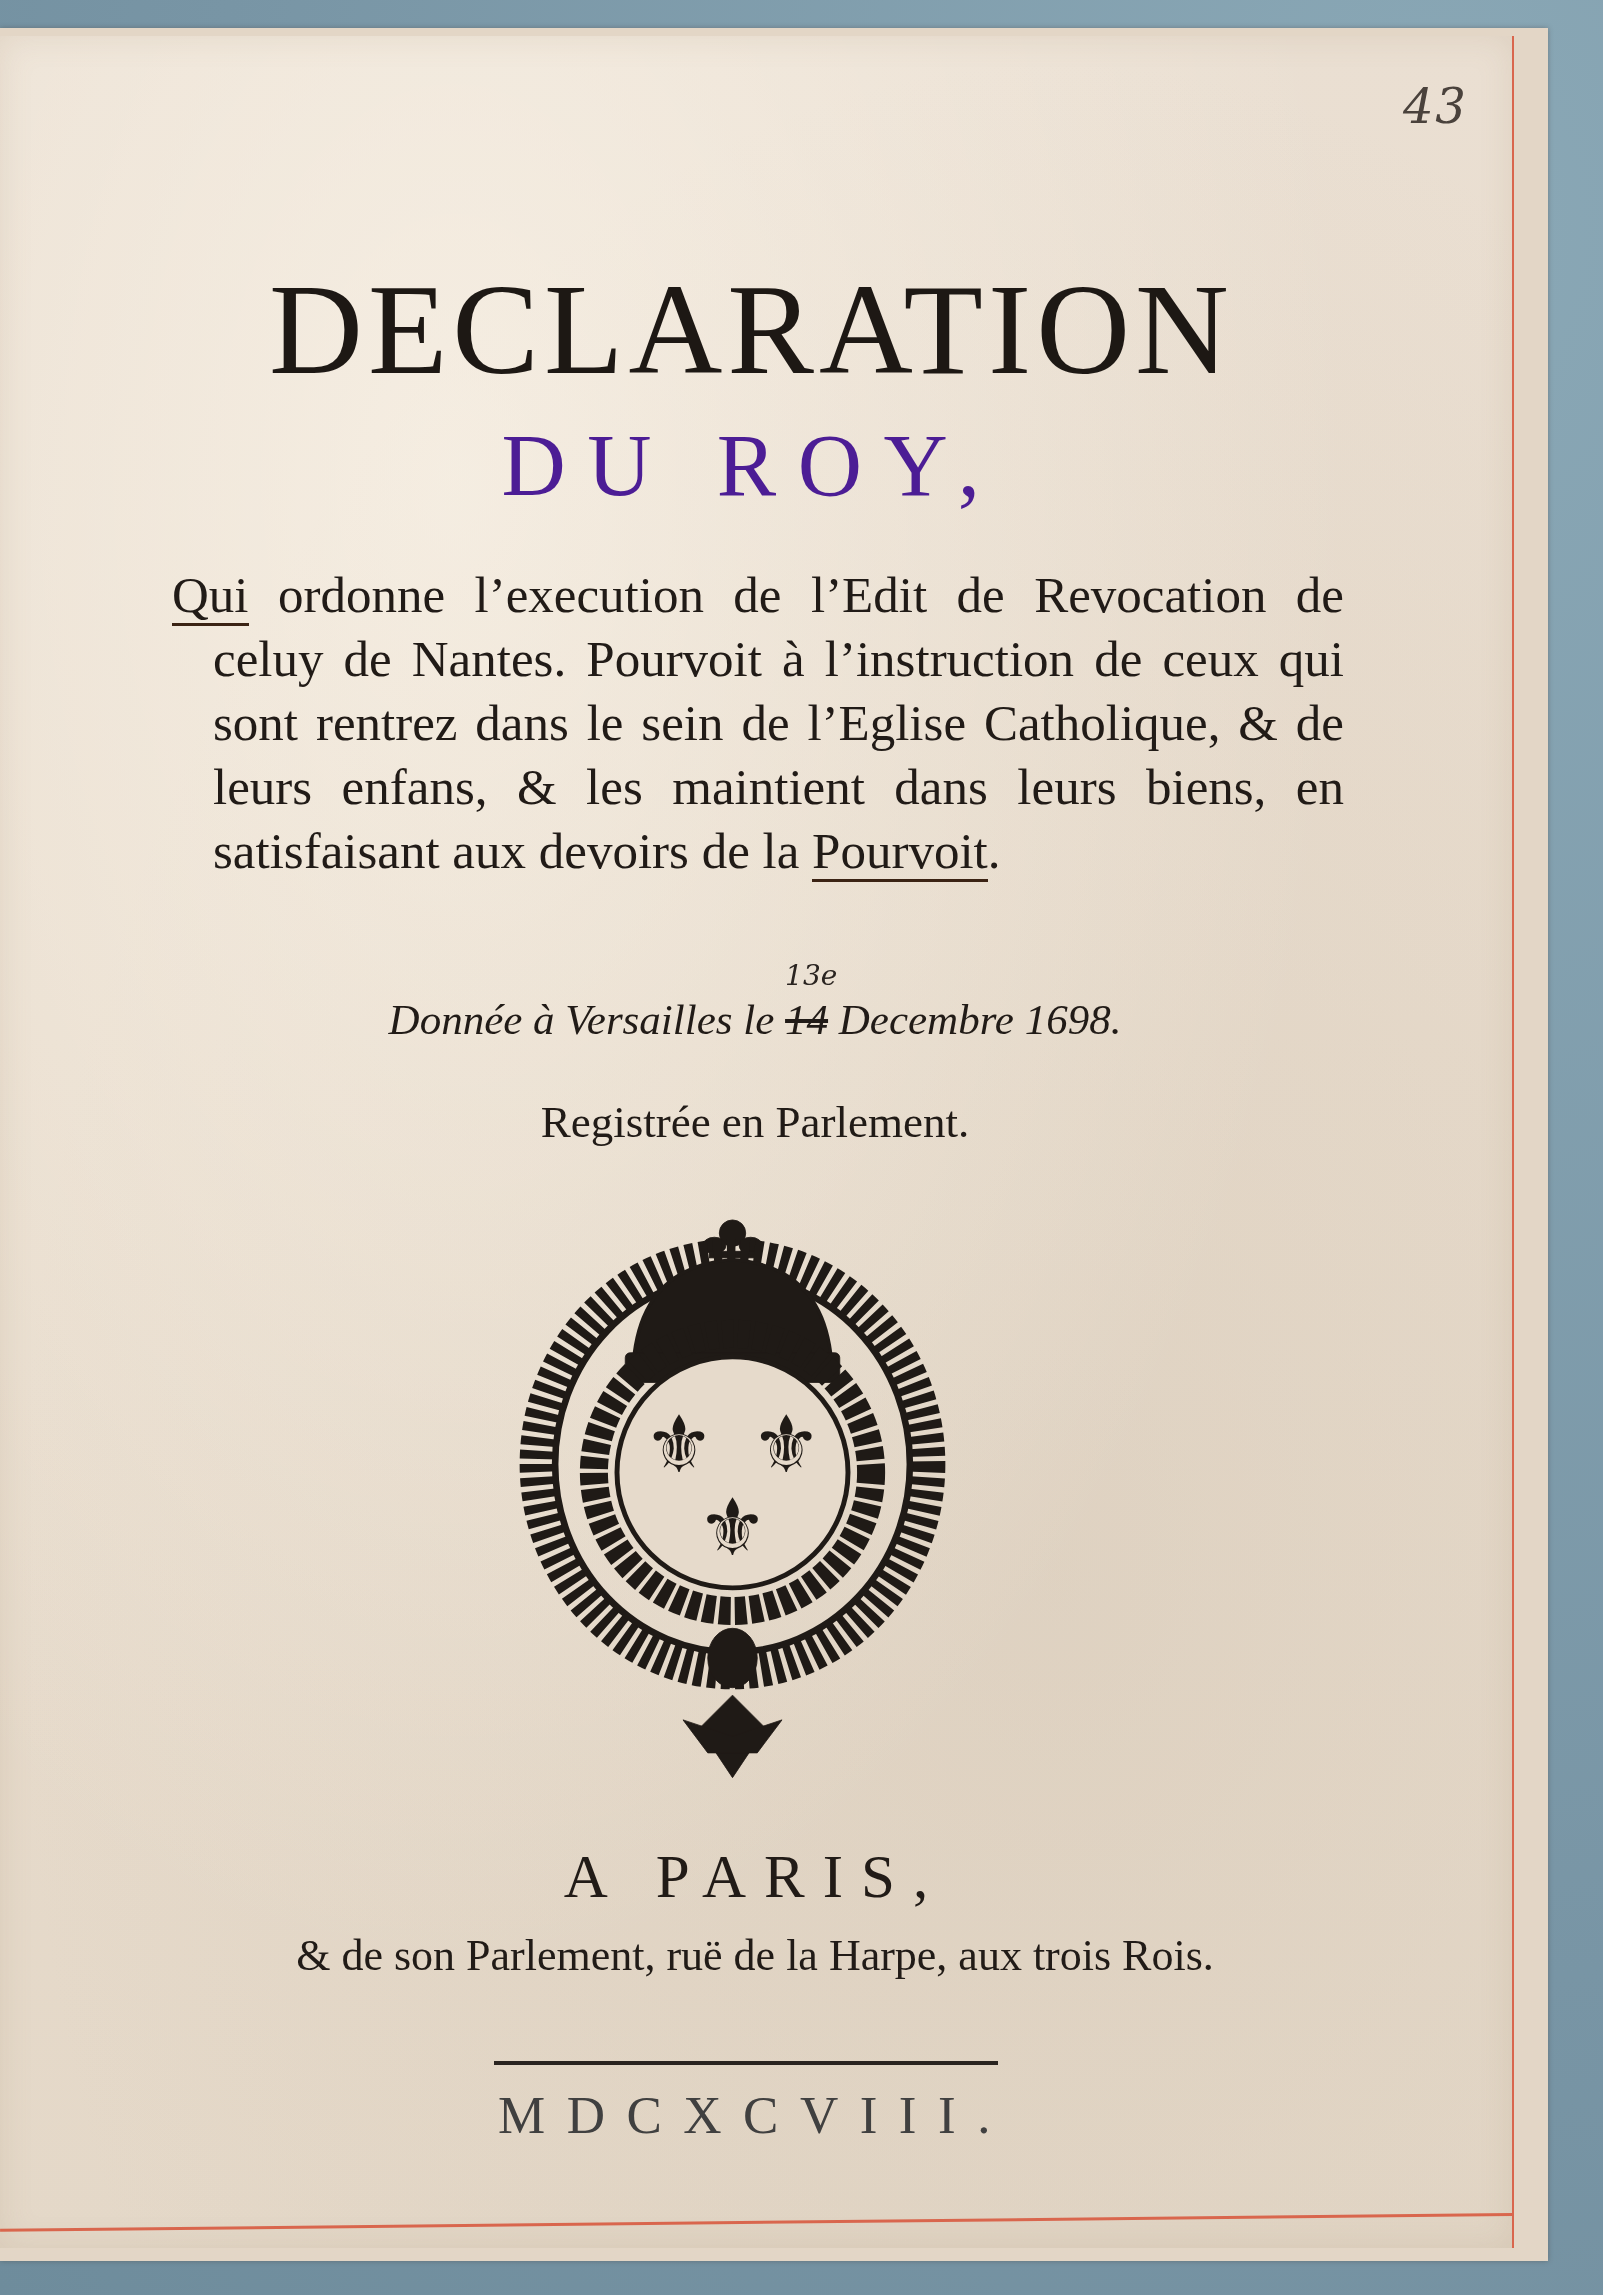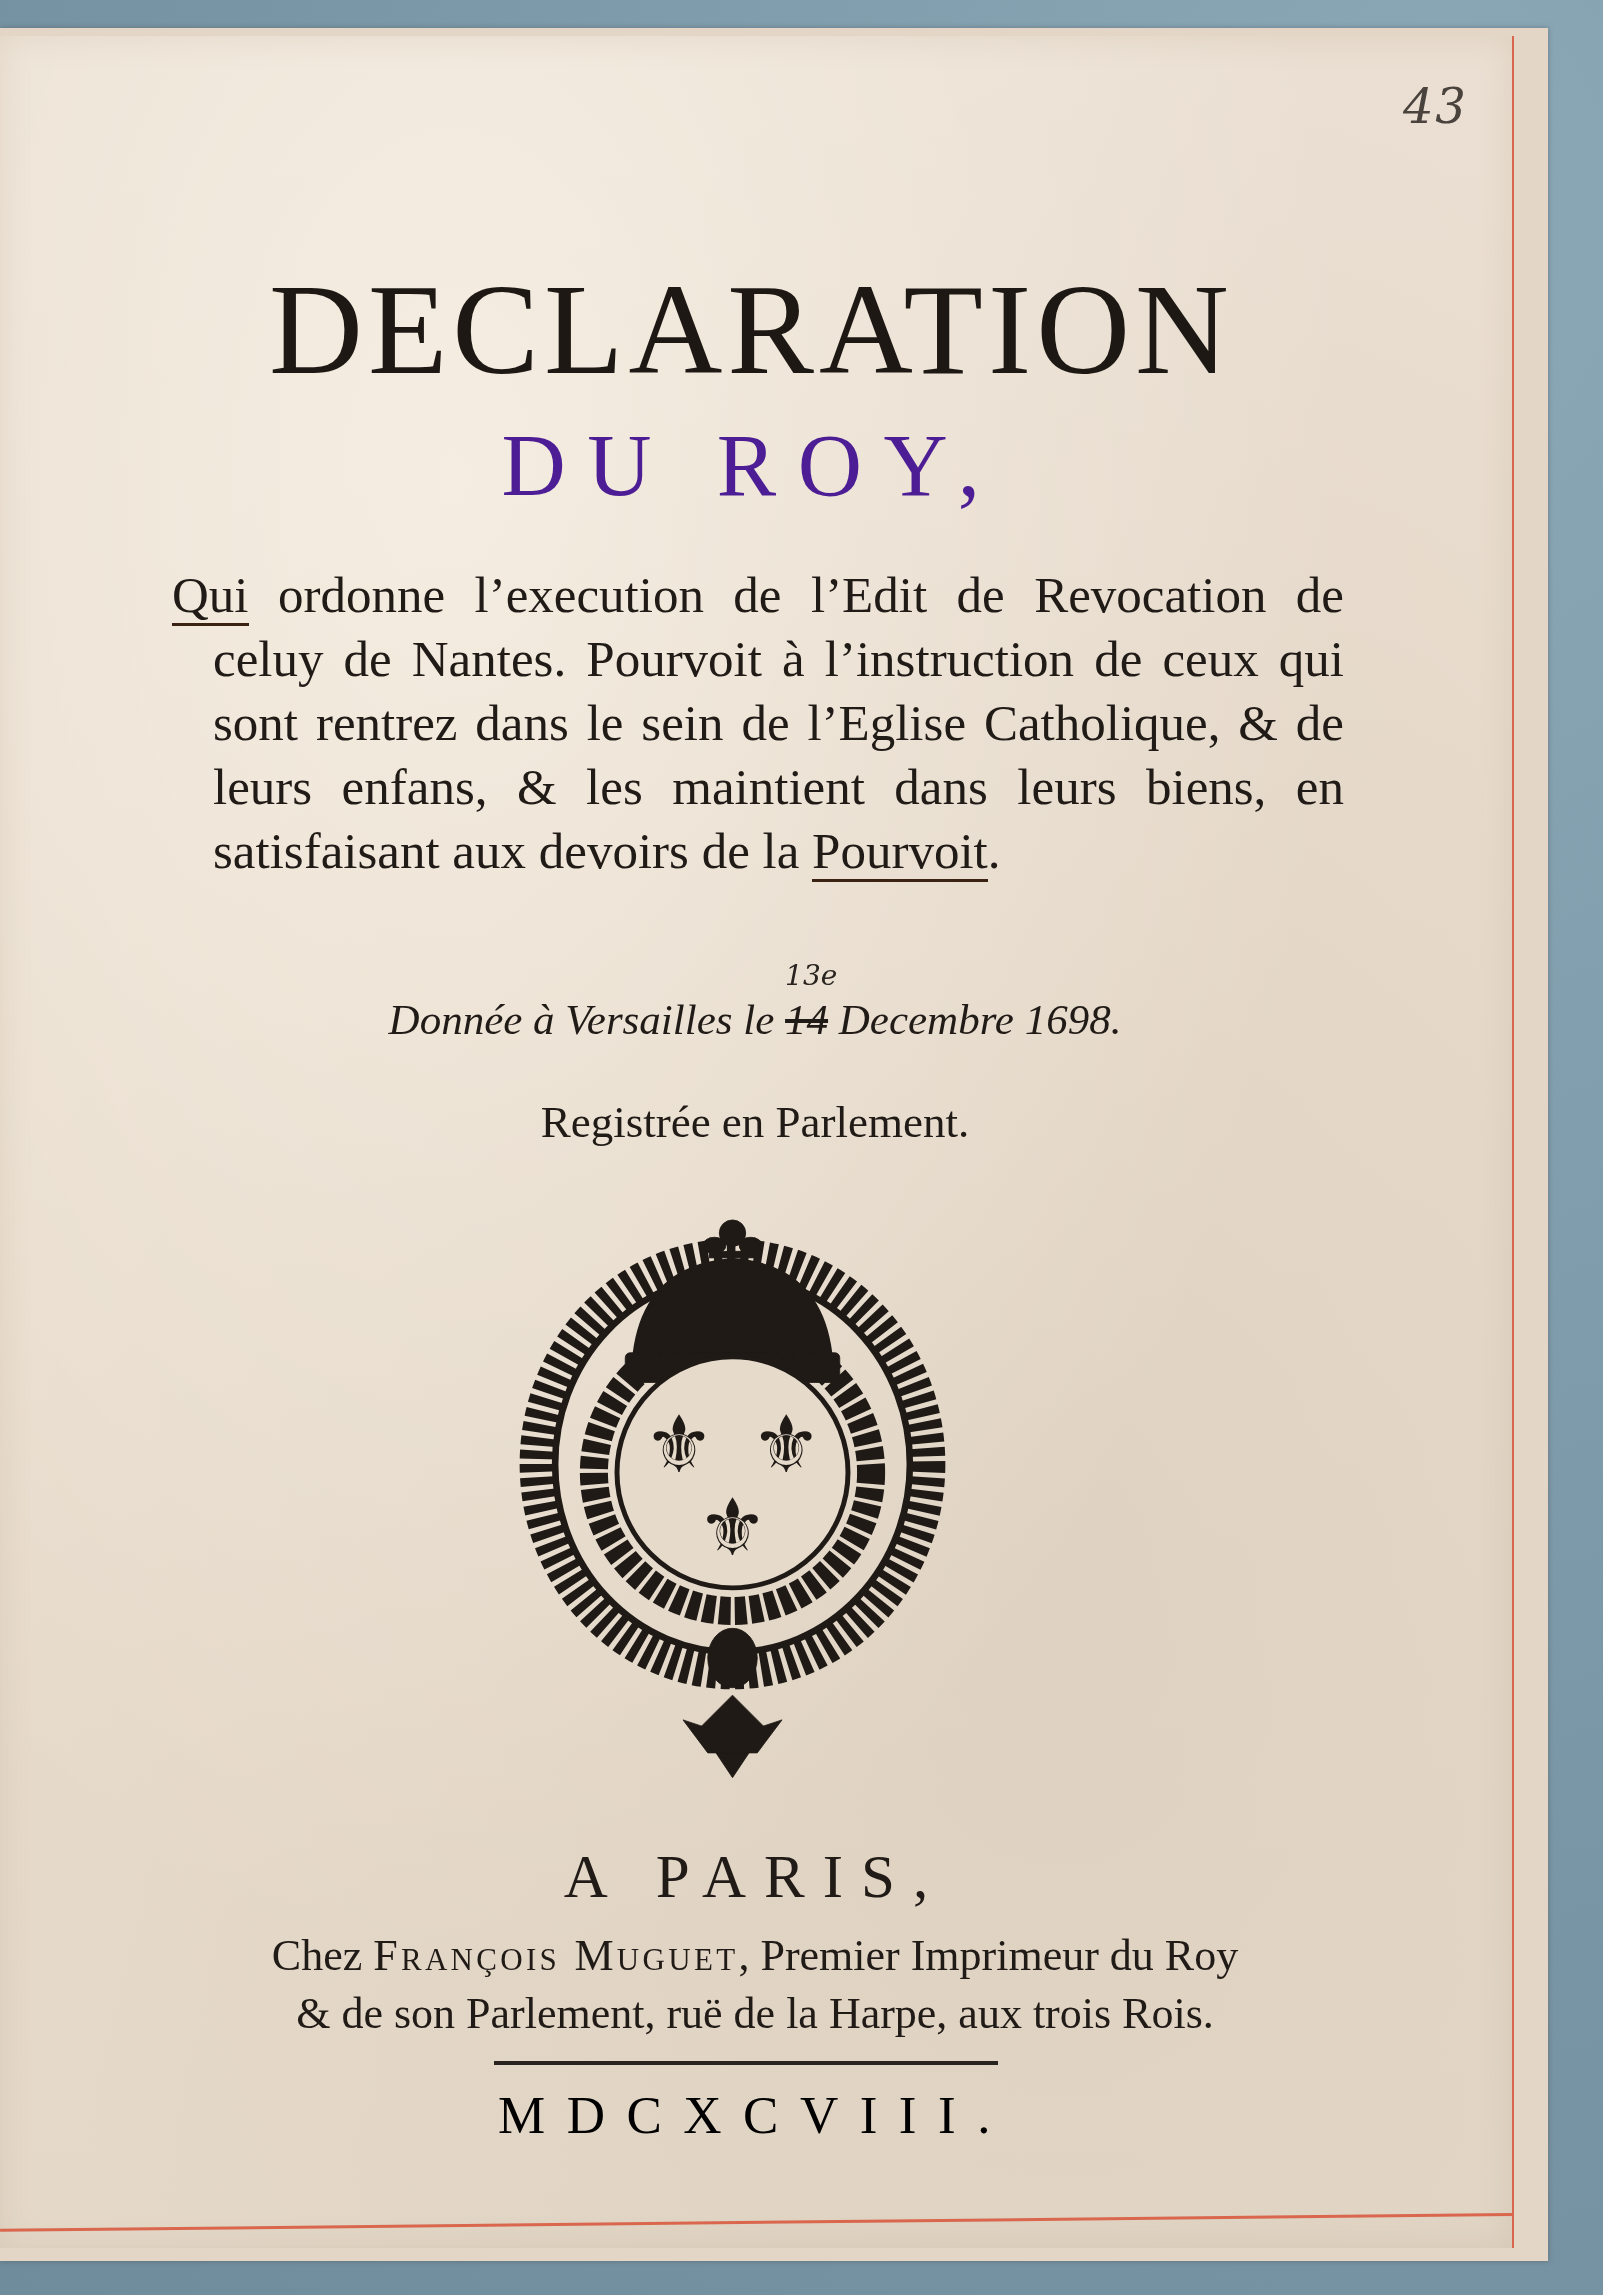--- a/index.html
+++ b/index.html
@@ -178,21 +178,21 @@
     background: #2a2420;
   }
   .year {
     position: absolute;
     left: 165px;
     top: 2085px;
     width: 1180px;
     text-align: center;
     font-size: 53px;
     letter-spacing: 21.5px;
-    color: #000000;
+    color: #404040;
   }
 </style>
 </head>
 <body>
 
 <div class="backing"></div>
 <div class="under-sheet"></div>
 
 <div class="page">
 </div>
@@ -244,20 +244,19 @@
       <ellipse cx="260" cy="545" rx="30" ry="36"></ellipse>
       <path d="M260 590 L300 630 L260 690 L220 630 Z"></path>
       <path d="M200 620 L260 640 L320 620 L290 660 L230 660 Z"></path>
     </g>
   </g>
 </svg>
 
 <div class="imprint-city">A PARIS,</div>
 
 <div class="imprint-printer">
-  <div><span>Chez </span><span class="smallcaps">François Muguet</span><span>, Premier Imprimeur du Roy</span></div>
   <div>&amp; de son Parlement, ruë de la Harpe, aux trois Rois.</div>
 </div>
 
 <div class="rule"></div>
 
 <div class="year">MDCXCVIII.</div>
 
 
 </body></html>

